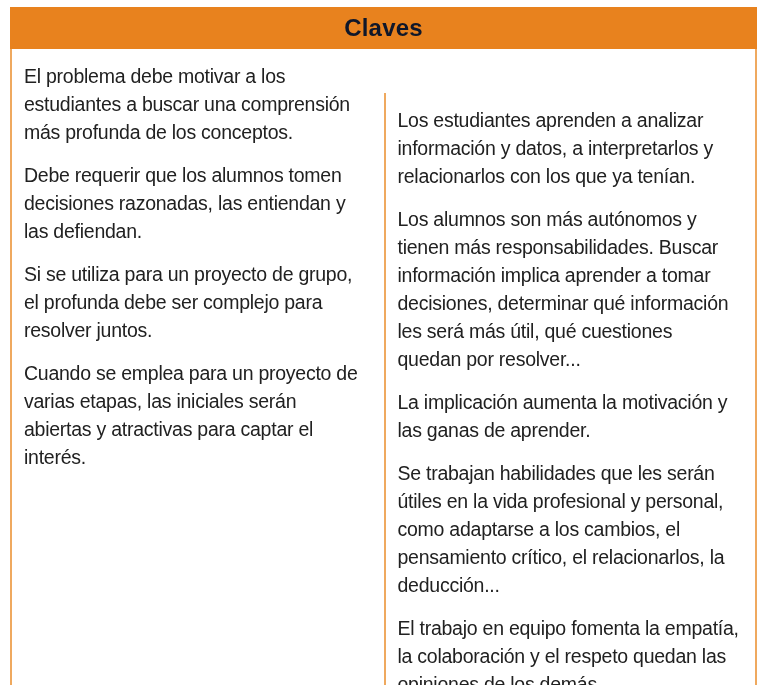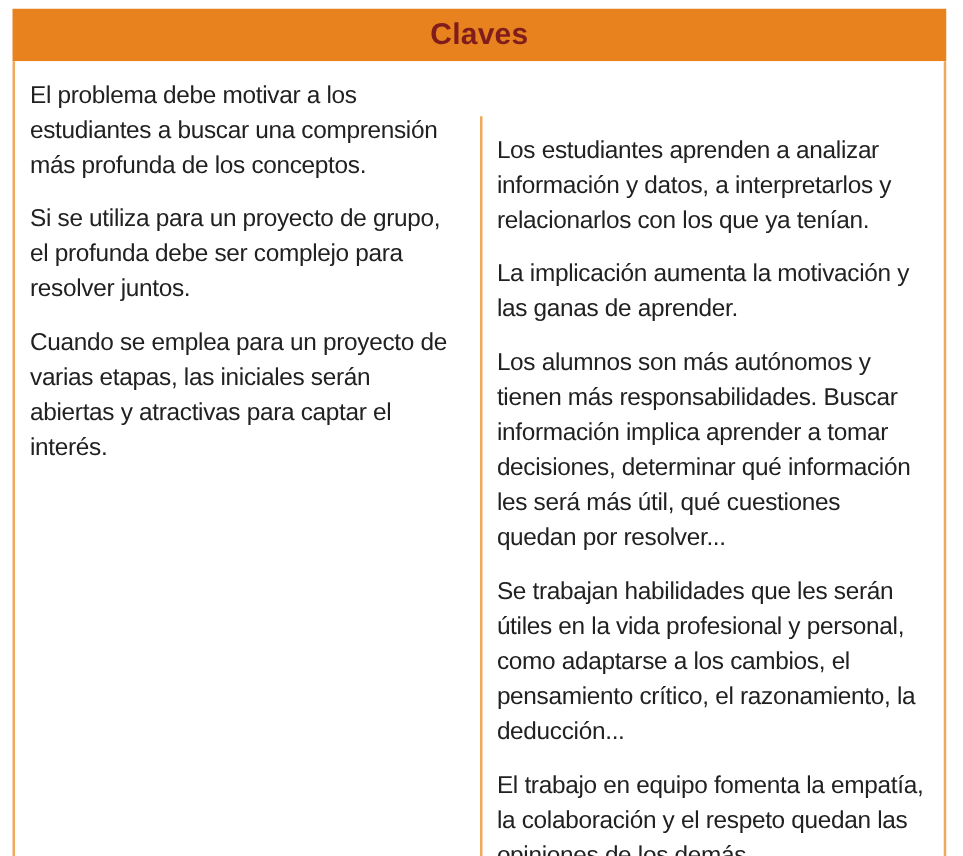--- a/index.html
+++ b/index.html
@@ -28,21 +28,21 @@
     display: flex;
     height: 42px;
     flex: 0 0 42px;
     background: #E8821E;
   }
   .header-cell {
     flex: 1 1 50%;
     display: flex;
     align-items: center;
     justify-content: center;
-    color: #7f1d1d;
+    color: #0f172a;
     font-size: 24px;
     font-weight: 700;
     letter-spacing: 0.2px;
   }
   .body-row {
     display: flex;
     flex: 1 1 auto;
     border-left: 2px solid #EFA95F;
     border-right: 2px solid #EFA95F;
     border-bottom: 2px solid #EFA95F;
@@ -70,24 +70,25 @@
 </head>
 <body>
 
 <div class="table-wrap">
   <div class="header-row">
     <div class="header-cell">Claves</div>
   </div>
   <div class="body-row">
     <div class="col">
       <p>El problema debe motivar a los estudiantes a buscar una comprensión más profunda de los conceptos.</p>
+      <p>Debe requerir que los alumnos tomen decisiones razonadas, las entiendan y las defiendan.</p>
       <p>Si se utiliza para un proyecto de grupo, el profunda debe ser complejo para resolver juntos.</p>
       <p>Cuando se emplea para un proyecto de varias etapas, las iniciales serán abiertas y atractivas para captar el interés.</p>
     </div>
     <div class="col">
       <p>Los estudiantes aprenden a analizar información y datos, a interpretarlos y relacionarlos con los que ya tenían.</p>
+      <p>Los alumnos son más autónomos y tienen más responsabilidades. Buscar información implica aprender a tomar decisiones, determinar qué información les será más útil, qué cuestiones quedan por resolver...</p>
       <p>La implicación aumenta la motivación y las ganas de aprender.</p>
-      <p>Los alumnos son más autónomos y tienen más responsabilidades. Buscar información implica aprender a tomar decisiones, determinar qué información les será más útil, qué cuestiones quedan por resolver...</p>
-      <p>Se trabajan habilidades que les serán útiles en la vida profesional y personal, como adaptarse a los cambios, el pensamiento crítico, el razonamiento, la deducción...</p>
+      <p>Se trabajan habilidades que les serán útiles en la vida profesional y personal, como adaptarse a los cambios, el pensamiento crítico, el relacionarlos, la deducción...</p>
       <p>El trabajo en equipo fomenta la empatía, la colaboración y el respeto quedan las opiniones de los demás.</p>
     </div>
   </div>
 </div>
 
 </body></html>

